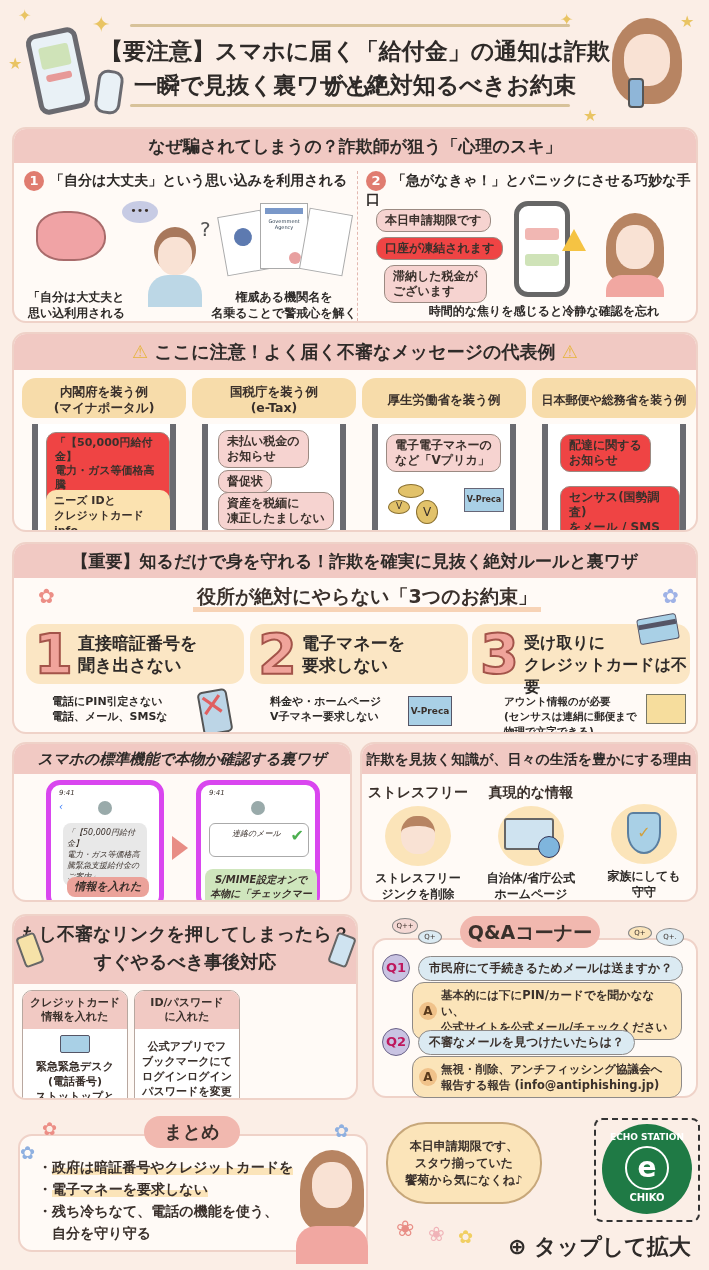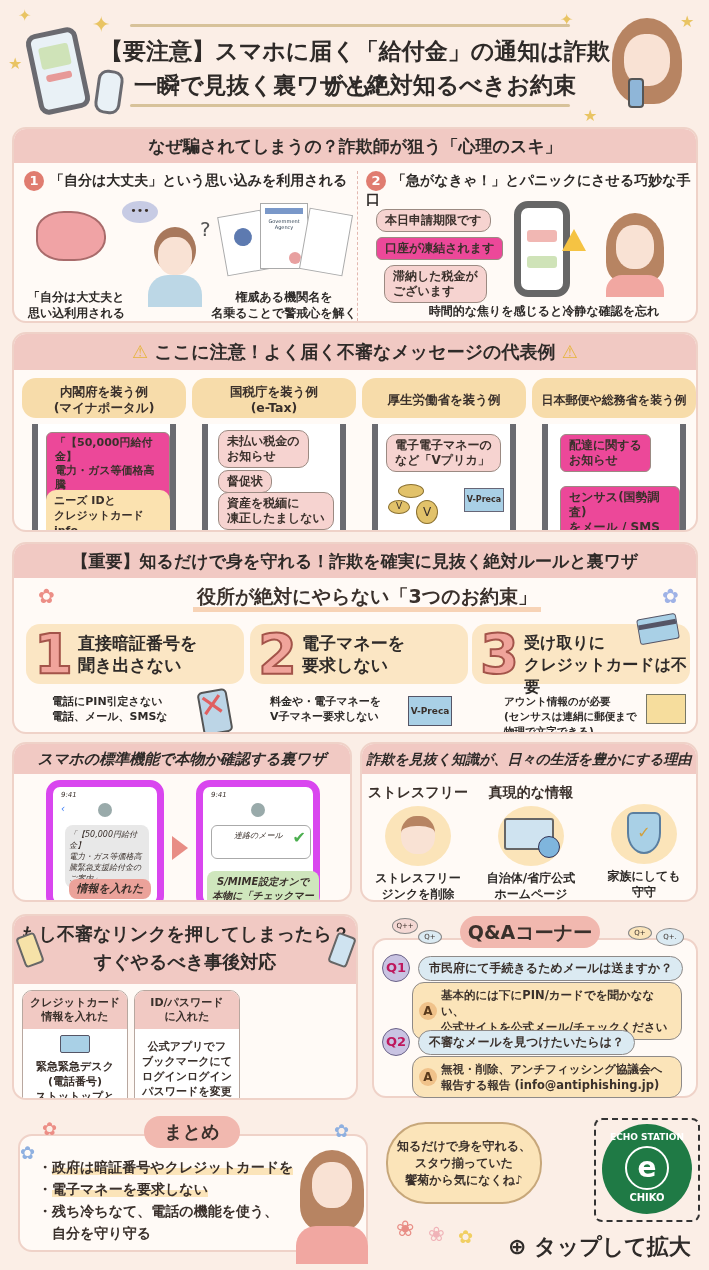--- a/index.html
+++ b/index.html
@@ -21,21 +21,21 @@
 
   
   .card { position: absolute; background: #fffaf6; border: 2px solid #efd2c8; border-radius: 14px; overflow: hidden; }
   .card-head { background: #f1c9c3; text-align: center; font-weight: bold; color: #2e2a28; }
   .sub-head { font-weight: bold; font-size: 14px; color: #2e2a28; }
   .num-badge { display: inline-block; width: 20px; height: 20px; border-radius: 50%; background: #e07c70; color: #fff; font-size: 13px; text-align: center; line-height: 20px; margin-right: 6px; vertical-align: middle; }
   .cap { font-size: 12px; font-weight: bold; text-align: center; line-height: 16px; color: #2e2a28; }
 
   .bubble { position: absolute; border: 1.5px solid #9b8a82; border-radius: 10px; font-size: 12px; font-weight: bold; padding: 3px 8px; line-height: 15px; }
   .b-pink { background: #f6d3d0; }
-  .b-blue { background: #ec4899; border-radius: 6px; }
+  .b-blue { background: #ef4444; }
   .b-yellow { background: #fbe2b0; }
 
   
   .ex-col { position: absolute; top: 44px; width: 164px; height: 150px; }
   .ex-tab { height: 40px; background: #f7dcaa; border-radius: 14px; text-align: center; font-size: 12.5px; font-weight: bold; line-height: 16px; padding-top: 4px; display: flex; align-items: center; justify-content: center; flex-direction: column; }
   .ex-phone { position: absolute; top: 46px; left: 10px; width: 144px; height: 108px; border-left: 6px solid #6b6b70; border-right: 6px solid #6b6b70; background: #fff; }
 
   
   .rule-box { position: absolute; top: 80px; width: 218px; height: 60px; background: #fbe6c4; border-radius: 14px; }
   .rule-num { position: absolute; left: 8px; top: -2px; font-size: 56px; font-weight: bold; color: #f0a49b; -webkit-text-stroke: 2px #a3544a; line-height: 64px; }
@@ -46,21 +46,21 @@
   .aa-col { position: absolute; top: 74px; width: 106px; height: 148px; border: 1.5px solid #b8a79f; border-radius: 10px; overflow: hidden; background: #fff; }
   .aa-head { background: #f1c9c3; text-align: center; font-size: 11px; font-weight: bold; line-height: 14px; padding: 4px 2px; height: 38px; display: flex; align-items: center; justify-content: center; }
   .aa-body { text-align: center; font-size: 11px; font-weight: bold; line-height: 15px; padding: 4px 3px; }
 
   
   .qa-q { position: absolute; background: #dbeaf2; border: 1.5px solid #8e8a88; border-radius: 14px; font-size: 12px; font-weight: bold; padding: 3px 10px; }
   .qa-a { position: absolute; background: #fbe4b9; border: 1.5px solid #8e8a88; border-radius: 12px; font-size: 11.5px; font-weight: bold; padding: 4px 10px 4px 28px; line-height: 16px; }
   .qa-circle { position: absolute; width: 28px; height: 28px; border-radius: 50%; background: #c9c3e2; border: 1.5px solid #6a6288; text-align: center; line-height: 26px; font-size: 13px; font-weight: bold; color: #be185d; }
   .a-badge { position: absolute; left: 6px; top: 50%; transform: translateY(-50%); width: 18px; height: 18px; border-radius: 50%; background: #f0c28a; color: #5a3a1c; text-align: center; line-height: 18px; font-size: 12px; }
 
-  .mini-phone { position: absolute; border: 7px solid #d946ef; border-radius: 14px; background: #fff; }
+  .mini-phone { position: absolute; border: 5px solid #d946ef; border-radius: 14px; background: #fff; }
   .tap { position: absolute; font-weight: bold; font-size: 22px; color: #2e2a28; }
 </style>
 </head>
 <body>
 
 <div class="abs hdr">
   <div class="hdr-line" style="top:24px;"></div>
   <div class="hdr-title" style="top:34px;">【要注意】スマホに届く「給付金」の通知は詐欺かも?</div>
   <div class="hdr-title" style="top:68px;">一瞬で見抜く裏ワザと絶対知るべきお約束</div>
   <div class="hdr-line" style="top:104px;"></div>
@@ -245,21 +245,21 @@
     </div>
 
   <div class="rule-box" style="left:236px;">
     <div class="rule-num">2</div>
     <div class="rule-title">
         <div>電子マネーを</div>
         <div>要求しない</div>
       </div>
   </div>
   <div class="rule-desc" style="left:256px;">
-      <div>料金や・電子マネーを</div>
+      <div>料金や・ホームページ</div>
       <div>V子マネー要求しない</div>
     </div>
   <div style="position:absolute;left:394px;top:152px;width:44px;height:30px;background:#a9d0e6;border:1px solid #556;font-size:9px;font-weight:bold;text-align:center;line-height:28px;">V-Preca</div>
 
   <div class="rule-box" style="left:458px;">
     <div class="rule-num">3</div>
     <div class="rule-title" style="font-size:16px;">
         <div>受け取りに</div>
         <div>クレジットカードは不要</div>
       </div>
@@ -300,21 +300,21 @@
       <span style="position:absolute;right:4px;top:2px;color:#4caf50;font-size:16px;font-weight:bold;">✔</span>
     </div>
     <div style="position:absolute;left:4px;top:84px;width:112px;background:#cfe6bd;border-radius:8px;font-size:10px;font-weight:bold;text-align:center;line-height:14px;padding:4px 2px;">
       <div>S/MIME設定オンで</div>
         <div>本物に「チェックマーク」</div>
     </div>
   </div>
 </div>
 
 <div class="card" style="left:360px;top:742px;width:338px;height:160px;">
-  <div class="card-head" style="height:30px;line-height:30px;font-size:14px;font-style:italic;">詐欺を見抜く知識が、日々の生活を豊かにする理由</div>
+  <div class="card-head" style="height:30px;line-height:30px;font-size:14px;">詐欺を見抜く知識が、日々の生活を豊かにする理由</div>
 
   <div style="position:absolute;left:4px;top:40px;width:104px;text-align:center;">
     <div style="font-size:14px;font-weight:bold;">ストレスフリー</div>
     <div style="width:66px;height:60px;margin:4px auto;background:#fbe4b9;border-radius:50%;position:relative;">
       <div style="position:absolute;left:16px;top:10px;width:34px;height:38px;background:#f9e2d4;border-radius:45%;border-top:10px solid #b78462;"></div>
     </div>
     <div class="cap">
         <div>ストレスフリー</div>
         <div>ジンクを削除</div>
       </div>
@@ -417,21 +417,21 @@
 <span style="position:absolute;left:42px;top:1118px;font-size:18px;color:#ec8e86;">✿</span>
 <span style="position:absolute;left:20px;top:1142px;font-size:18px;color:#8fb0e0;">✿</span>
 <span style="position:absolute;left:334px;top:1120px;font-size:18px;color:#8fb0e0;">✿</span>
 <div style="position:absolute;left:296px;top:1150px;width:72px;height:114px;">
   <div style="position:absolute;left:4px;top:0;width:64px;height:80px;background:#b78462;border-radius:50% 50% 30% 30%;"></div>
   <div style="position:absolute;left:16px;top:12px;width:40px;height:46px;background:#f9e2d4;border-radius:45%;"></div>
   <div style="position:absolute;left:0;top:76px;width:72px;height:38px;background:#f1a7a1;border-radius:20px 20px 0 0;"></div>
 </div>
 
 <div style="position:absolute;left:386px;top:1122px;width:156px;height:82px;background:#fbe4b9;border:2px solid #c7a77a;border-radius:40px;text-align:center;font-size:12px;font-weight:bold;line-height:17px;padding-top:14px;">
-  <div>知るだけで身を守れる、</div>
+  <div>本日申請期限です、</div>
     <div>スタウ揃っていた</div>
     <div>饗菊から気になくね♪</div>
 </div>
 <span style="position:absolute;left:396px;top:1216px;font-size:22px;color:#e88d85;">❀</span>
 <span style="position:absolute;left:428px;top:1222px;font-size:20px;color:#f0b3b8;">❀</span>
 <span style="position:absolute;left:458px;top:1226px;font-size:18px;color:#f1cf62;">✿</span>
 
 <div style="position:absolute;left:594px;top:1118px;width:106px;height:104px;border:2px dashed #333;border-radius:8px;">
   <div style="position:absolute;left:6px;top:4px;width:90px;height:90px;border-radius:50%;background:#1f7a45;color:#fff;text-align:center;">
     <div style="font-size:9px;font-weight:bold;padding-top:8px;">ECHO STATION</div>

